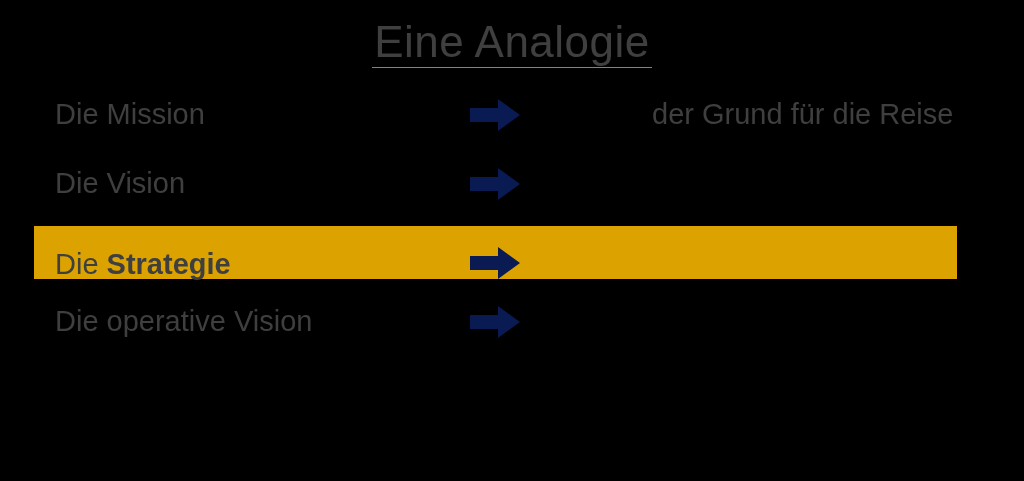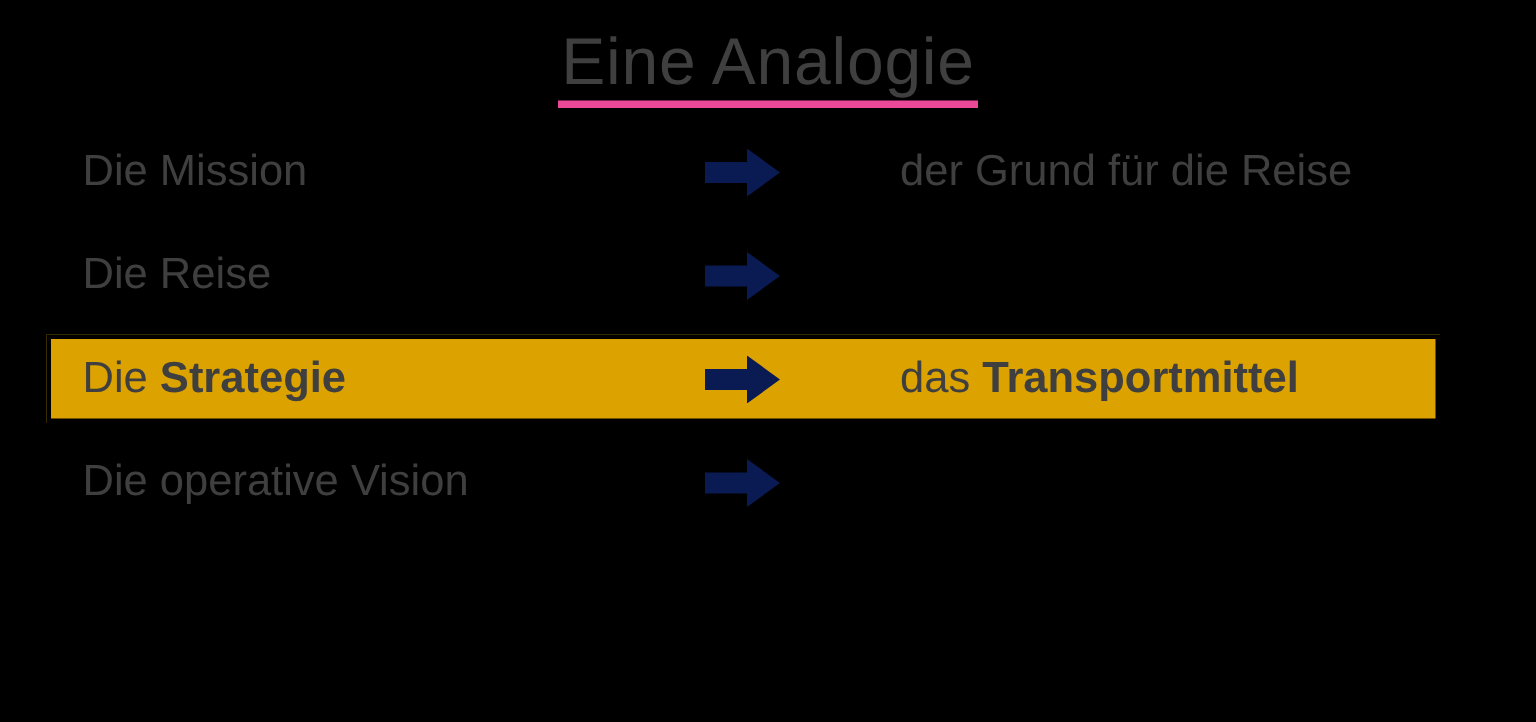--- a/index.html
+++ b/index.html
@@ -21,21 +21,21 @@
     position:absolute;top:18px;left:0;width:100%;
     text-align:center;
   }
   .title{
     display:inline-block;
     color:var(--text);
     font-size:44px;
     font-weight:500;
     line-height:1.1;
     letter-spacing:0.5px;
-    border-bottom:5px solid #ec4899;
+    border-bottom:1px solid #ec4899;
     padding:0 2px 1px 2px;
     white-space:nowrap;
   }
   .rows{
     position:absolute;
     top:85px;left:31px;
     width:929px;
     display:flex;
     flex-direction:column;
     gap:10px;
@@ -45,36 +45,37 @@
     height:59px;
     display:flex;
     align-items:center;
     padding:0 21px;
     border:3px solid transparent;
     white-space:nowrap;
   }
   .row.highlighted{
     background:var(--highlight);
     border-color:var(--border);
+    align-items:flex-end;
   }
   .label{
     color:var(--text);
     font-size:29px;
     line-height:1;
   }
   .label b{font-weight:700;}
   .left-label{flex:0 0 390px;overflow:visible;}
   .arrow-box{
     flex:0 0 100px;
     display:flex;
     align-items:center;
     justify-content:center;
   }
   .arrow-box svg{display:block;}
-  .right-label{margin-left:55px;overflow:visible;}
+  .right-label{margin-left:107px;overflow:visible;}
 </style>
 </head>
 <body>
 
 <div class="title-wrap">
   <div class="title">Eine Analogie</div>
 </div>
 
 <div class="rows">
 
@@ -82,36 +83,35 @@
     <div class="label left-label"><span>Die Mission</span><b></b></div>
     <div class="arrow-box">
       <svg width="50" height="32" viewBox="0 0 50 32">
         <polygon points="0,9 28,9 28,0 50,16 28,32 28,23 0,23" fill="#0a1a52"></polygon>
       </svg>
     </div>
     <div class="label right-label"><span>der Grund für die Reise</span><b></b></div>
   </div>
 
   <div class="row">
-    <div class="label left-label"><span>Die Reise</span><b></b></div>
+    <div class="label left-label"><span>Die Vision</span><b></b></div>
     <div class="arrow-box">
       <svg width="50" height="32" viewBox="0 0 50 32">
         <polygon points="0,9 28,9 28,0 50,16 28,32 28,23 0,23" fill="#0a1a52"></polygon>
       </svg>
     </div>
   </div>
 
   <div class="row highlighted">
     <div class="label left-label"><span>Die </span><b>Strategie</b></div>
     <div class="arrow-box">
       <svg width="50" height="32" viewBox="0 0 50 32">
         <polygon points="0,9 28,9 28,0 50,16 28,32 28,23 0,23" fill="#0a1a52"></polygon>
       </svg>
     </div>
-    <div class="label right-label"><span>das </span><b>Transportmittel</b></div>
   </div>
 
   <div class="row">
     <div class="label left-label"><span>Die operative Vision</span><b></b></div>
     <div class="arrow-box">
       <svg width="50" height="32" viewBox="0 0 50 32">
         <polygon points="0,9 28,9 28,0 50,16 28,32 28,23 0,23" fill="#0a1a52"></polygon>
       </svg>
     </div>
   </div>

